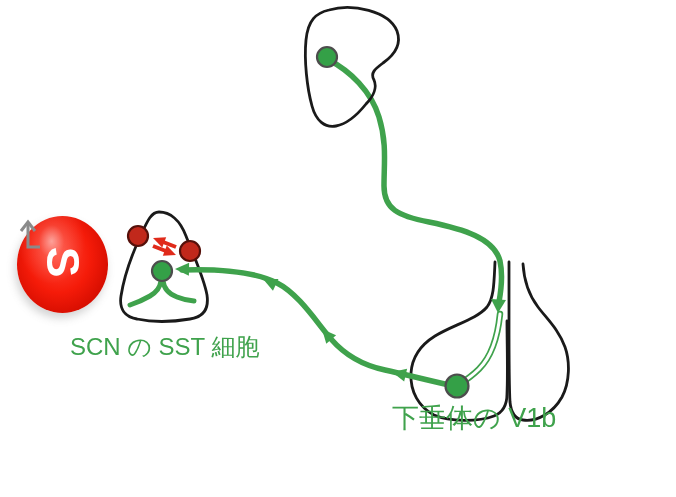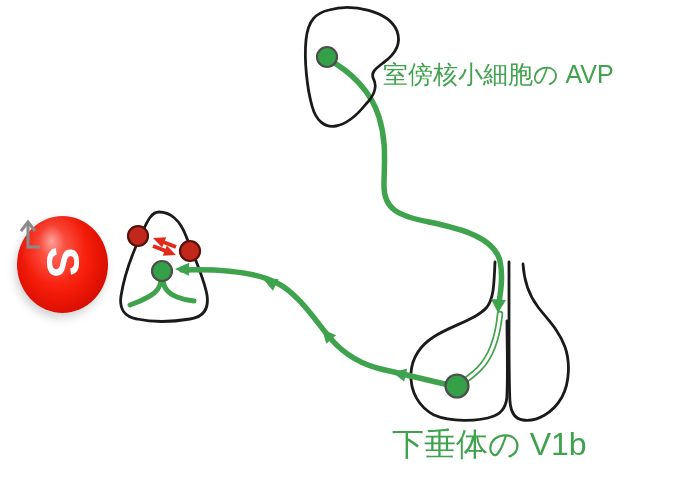--- a/index.html
+++ b/index.html
@@ -27,21 +27,21 @@
   .dot-green{fill:var(--green-dot);stroke:var(--green-dot-stroke);stroke-width:2.2;}
   .dot-red{fill:var(--red-dot);stroke:var(--red-dot-stroke);stroke-width:2.2;}
   .r-line{fill:none;stroke:var(--red-arrow);stroke-width:4;stroke-linecap:butt;}
   .r-fill{fill:var(--red-arrow);stroke:none;}
   .lbl{position:absolute;white-space:nowrap;line-height:1.05;}
   .lbl-green{color:var(--green);}
   .lbl-red{color:var(--red-text);}
   .lbl-pvn{left:383px;top:61px;font-size:25px;}
   .lbl-scn-avp{left:55px;top:178px;font-size:23px;}
   .lbl-scn-sst{left:70px;top:334px;font-size:24px;}
-  .lbl-v1b{left:392px;top:428px;font-size:32px;}
+  .lbl-v1b{left:392px;top:404px;font-size:27px;}
   .sphere{
     position:absolute;left:17px;top:216px;width:91px;height:97px;border-radius:50%;
     background:
       radial-gradient(ellipse at 38% 26%, rgba(255,255,255,0.55) 0%, rgba(255,255,255,0.15) 16%, rgba(255,255,255,0) 42%),
       radial-gradient(ellipse at 46% 42%, #ff4434 0%, #f51b09 45%, #d50d00 75%, #a80300 100%);
     box-shadow:-2px 5px 9px rgba(110,110,110,0.30);
   }
   .sphere-letter{
     position:absolute;left:0;right:0;top:23px;text-align:center;
     font-size:46px;font-weight:bold;color:#ffffff;line-height:1;
@@ -96,15 +96,15 @@
   </svg>
 
   <div class="sphere">
     <span class="sphere-letter">S</span>
     <svg class="sphere-arrow" width="26" height="35" viewBox="0 0 26 35">
       <polyline points="23,31 11,31 11,8" fill="none" stroke="#8A8A8A" stroke-width="3"></polyline>
       <polyline points="4,15 11,6 18,15" fill="none" stroke="#8A8A8A" stroke-width="3"></polyline>
     </svg>
   </div>
 
-  <div class="lbl lbl-green lbl-pvn">室傍核小細胞の AVP</div>
+  <div class="lbl lbl-green lbl-scn-sst">SCN の SST 細胞</div>
   <div class="lbl lbl-green lbl-v1b">下垂体の V1b</div>
 </div>
 
 </body></html>

